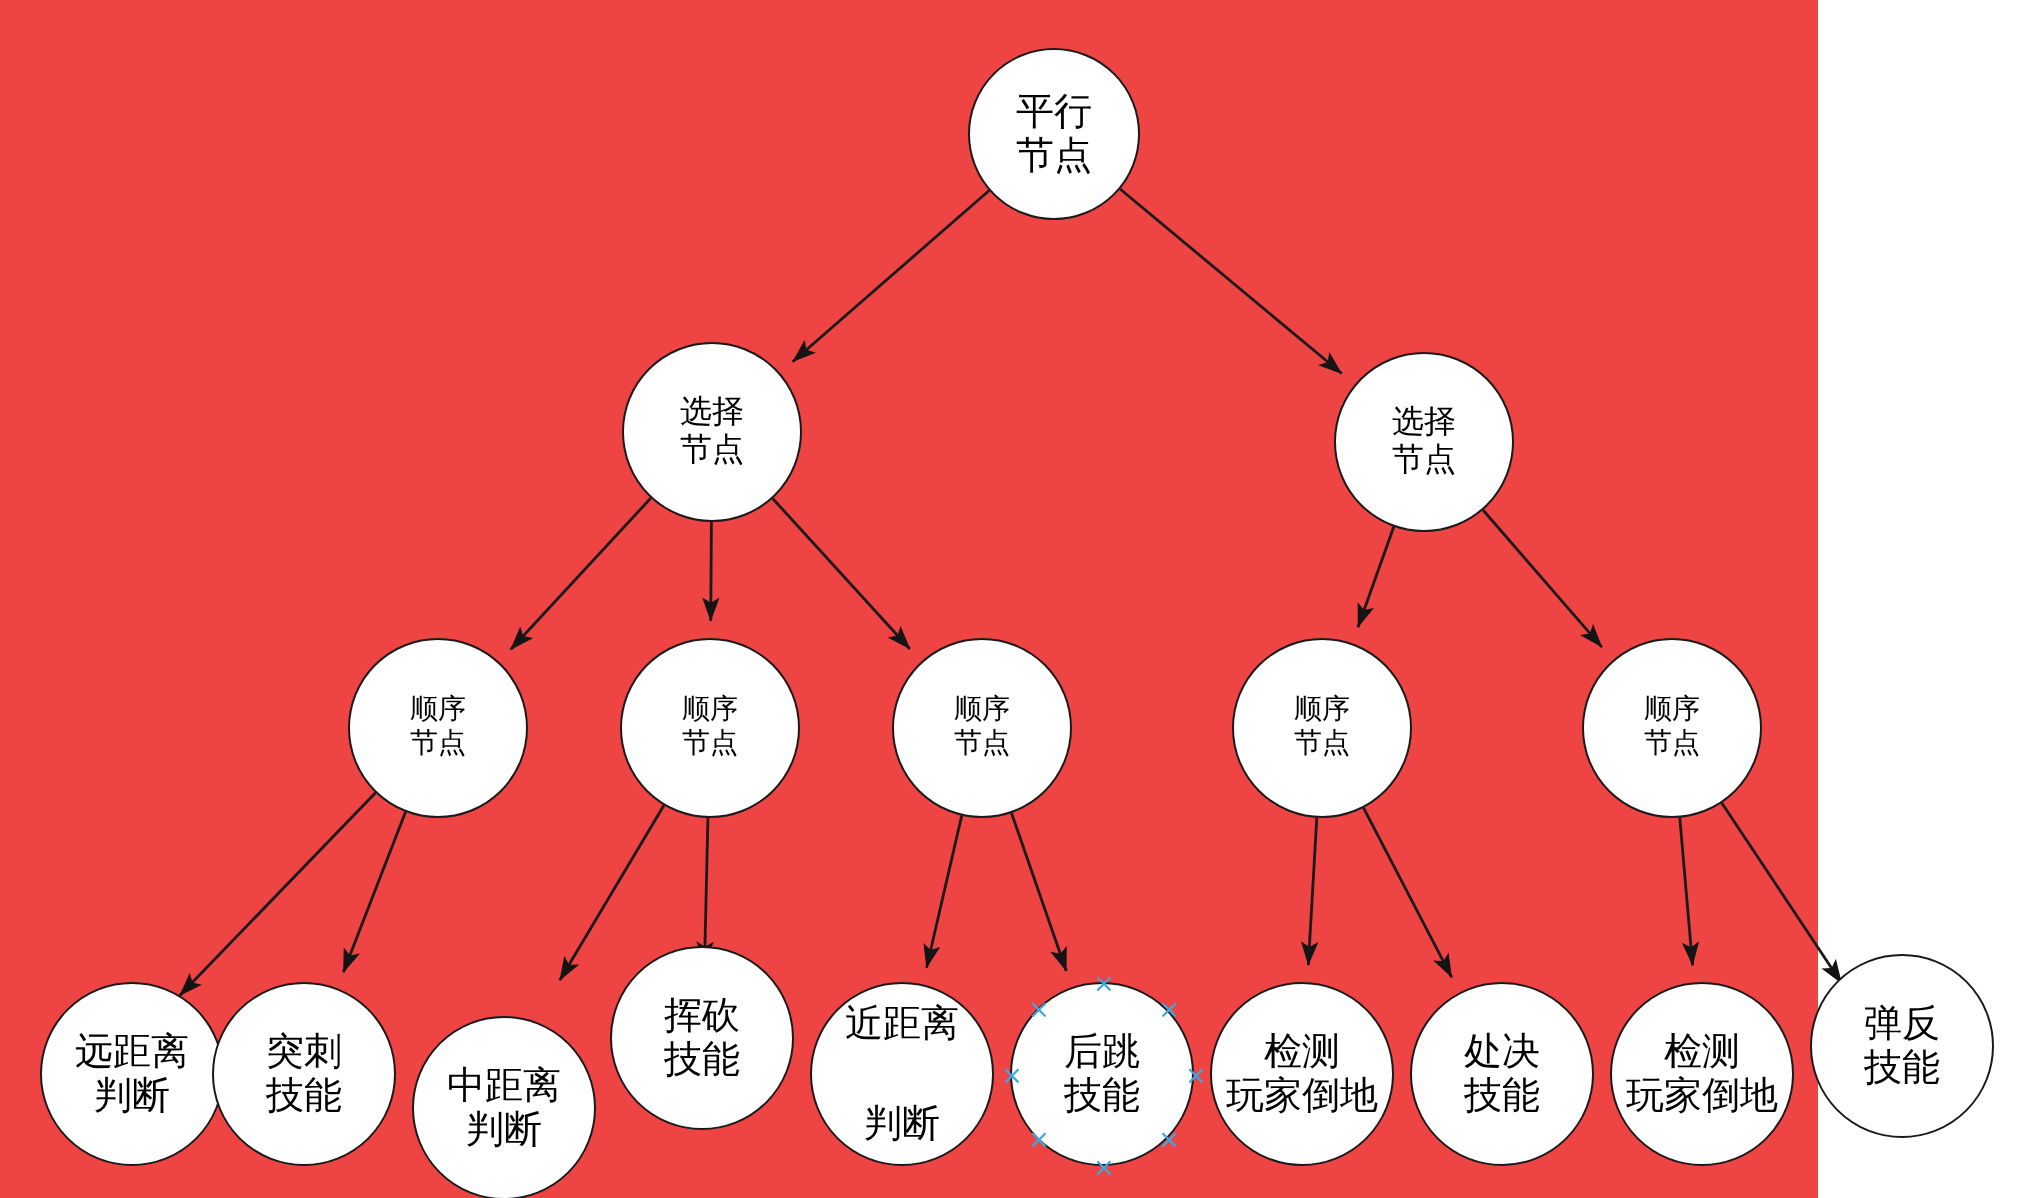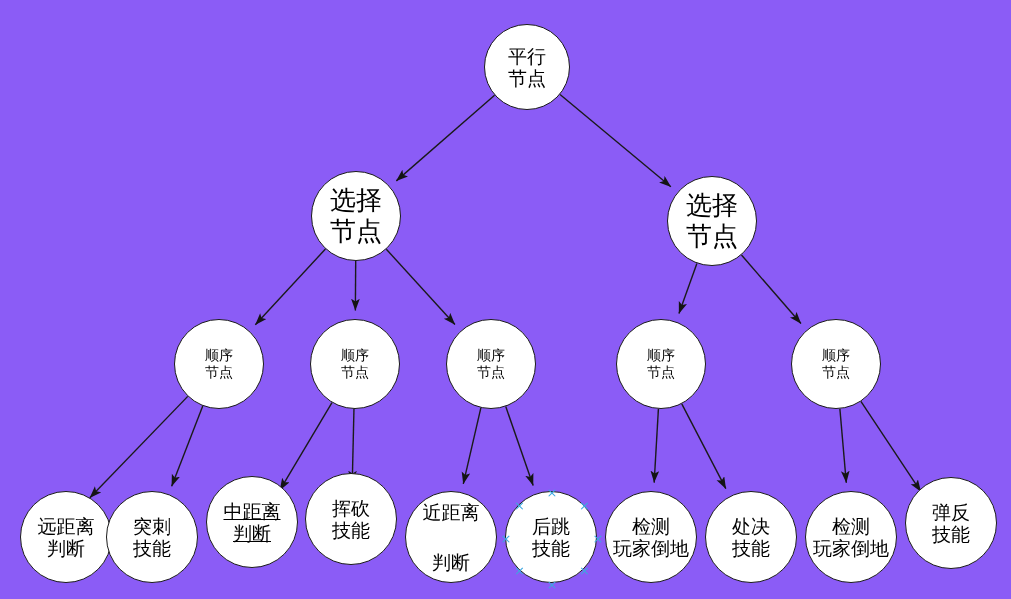--- a/index.html
+++ b/index.html
@@ -9,23 +9,23 @@
     background: #ffffff;
   }
   body {
     width: 1011px;
     height: 599px;
     overflow: hidden;
     font-family: "DejaVu Sans", "Liberation Sans", sans-serif;
   }
   #canvas {
     position: relative;
-    width: 1011px;
+    width: 909px;
     height: 599px;
-    background: #8b5cf6;
+    background: #ef4444;
   }
   #edge-layer {
     position: absolute;
     left: 0;
     top: 0;
     width: 1011px;
     height: 599px;
     pointer-events: none;
   }
   .bt-node {
@@ -43,21 +43,21 @@
     line-height: 1.18;
     white-space: nowrap;
   }
   .bt-node .nline {
     display: block;
   }
   .node-root {
     font-size: 19px;
   }
   .node-selector {
-    font-size: 26px;
+    font-size: 16px;
   }
   .node-sequence {
     font-size: 14px;
   }
   .node-leaf {
     font-size: 19px;
   }
   .handle-layer {
     position: absolute;
     left: 0;
@@ -144,21 +144,21 @@
         <span class="nline">节点</span>
       </div>
       <div class="bt-node node-leaf" style="left: 20px; top: 491px; width: 92px; height: 92px; border-color: rgb(26, 26, 26);">
         <span class="nline">远距离</span>
         <span class="nline">判断</span>
       </div>
       <div class="bt-node node-leaf" style="left: 106px; top: 491px; width: 92px; height: 92px; border-color: rgb(26, 26, 26); justify-content: center;">
         <span class="nline">突刺</span>
         <span class="nline">技能</span>
       </div>
-      <div class="bt-node node-leaf" style="left: 206px; top: 476px; width: 92px; height: 92px; border-color: rgb(26, 26, 26); text-decoration: underline;">
+      <div class="bt-node node-leaf" style="left: 206px; top: 508px; width: 92px; height: 92px; border-color: rgb(26, 26, 26);">
         <span class="nline">中距离</span>
         <span class="nline">判断</span>
       </div>
       <div class="bt-node node-leaf" style="left: 305px; top: 473px; width: 92px; height: 92px; border-color: rgb(26, 26, 26);">
         <span class="nline">挥砍</span>
         <span class="nline">技能</span>
       </div>
       <div class="bt-node node-leaf" style="left: 405px; top: 491px; width: 92px; height: 92px; border-color: rgb(26, 26, 26); gap: 28px;">
         <span class="nline">近距离</span>
         <span class="nline">判断</span>

